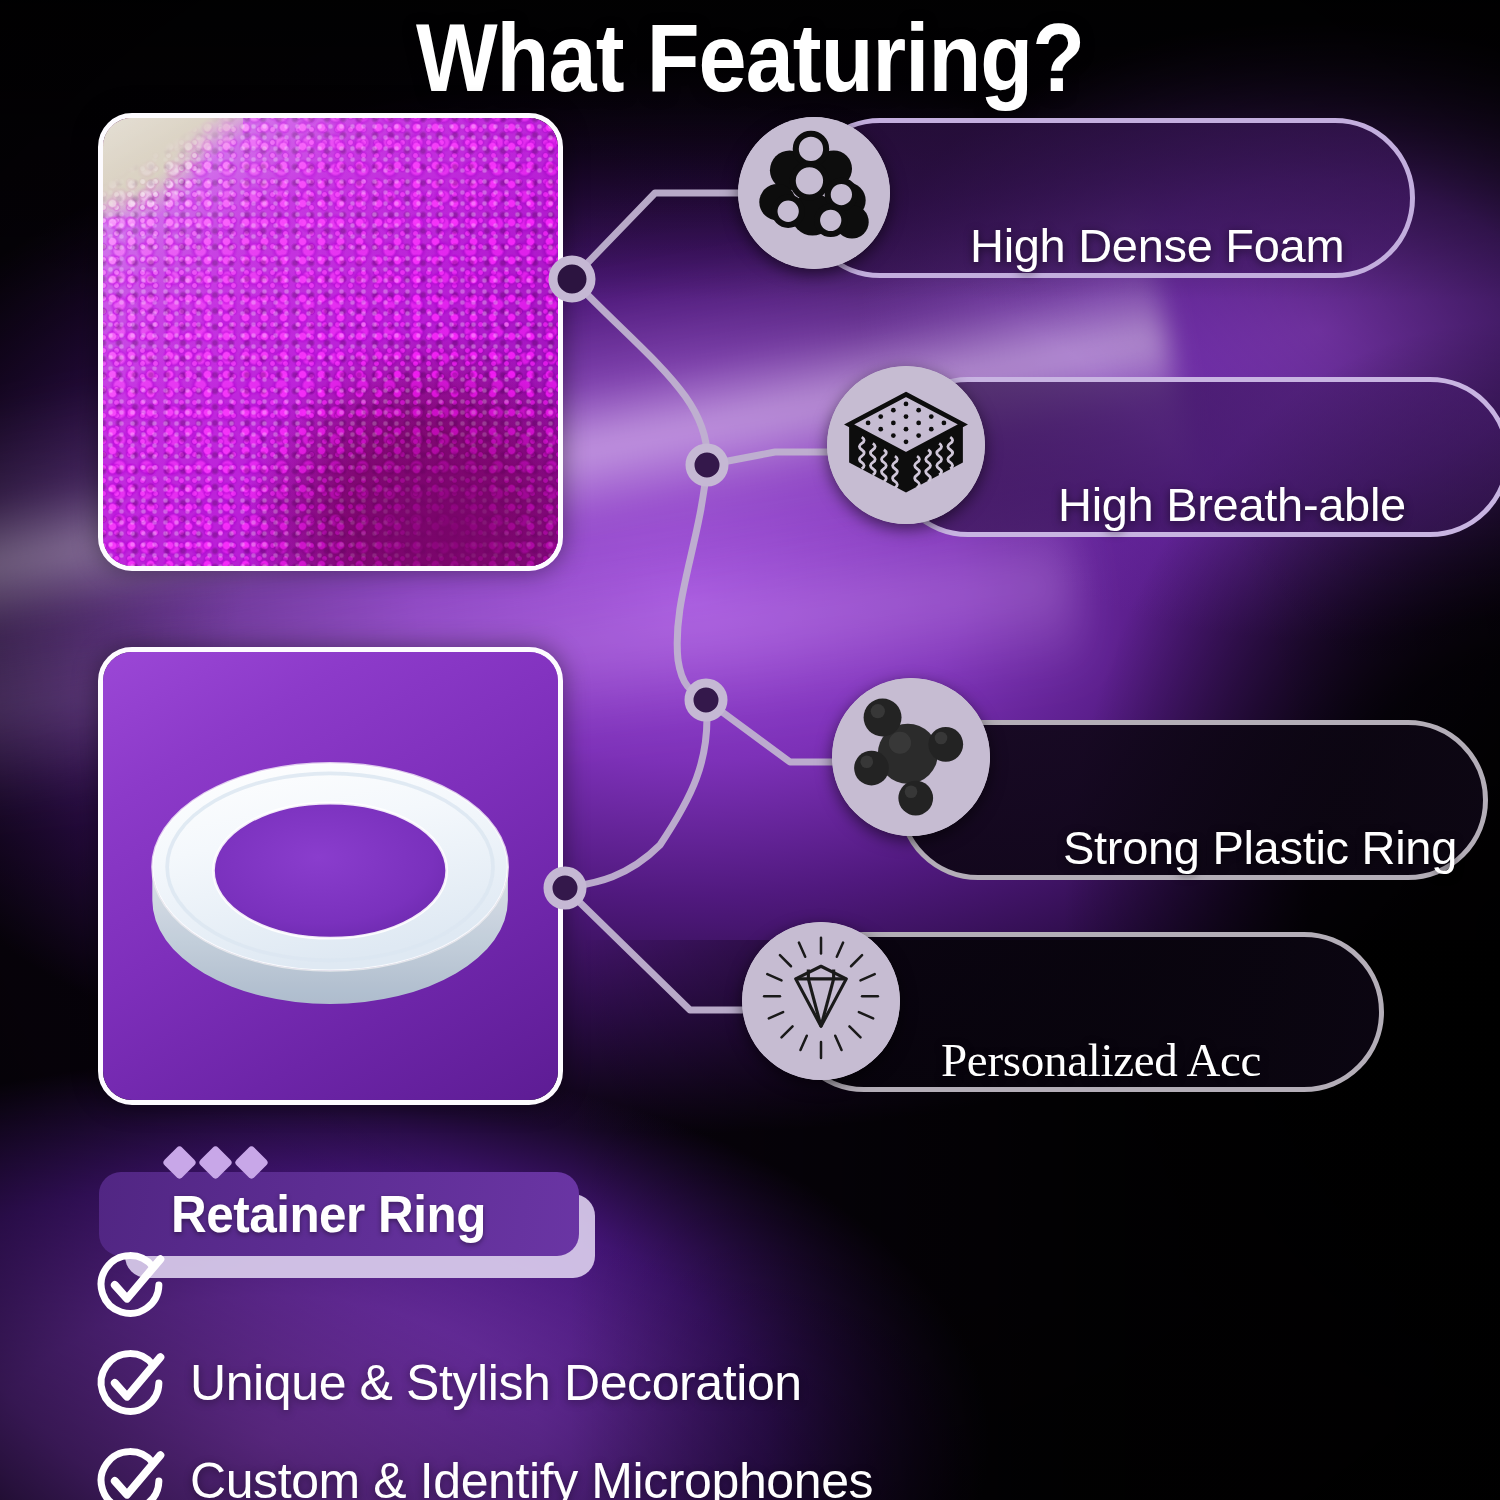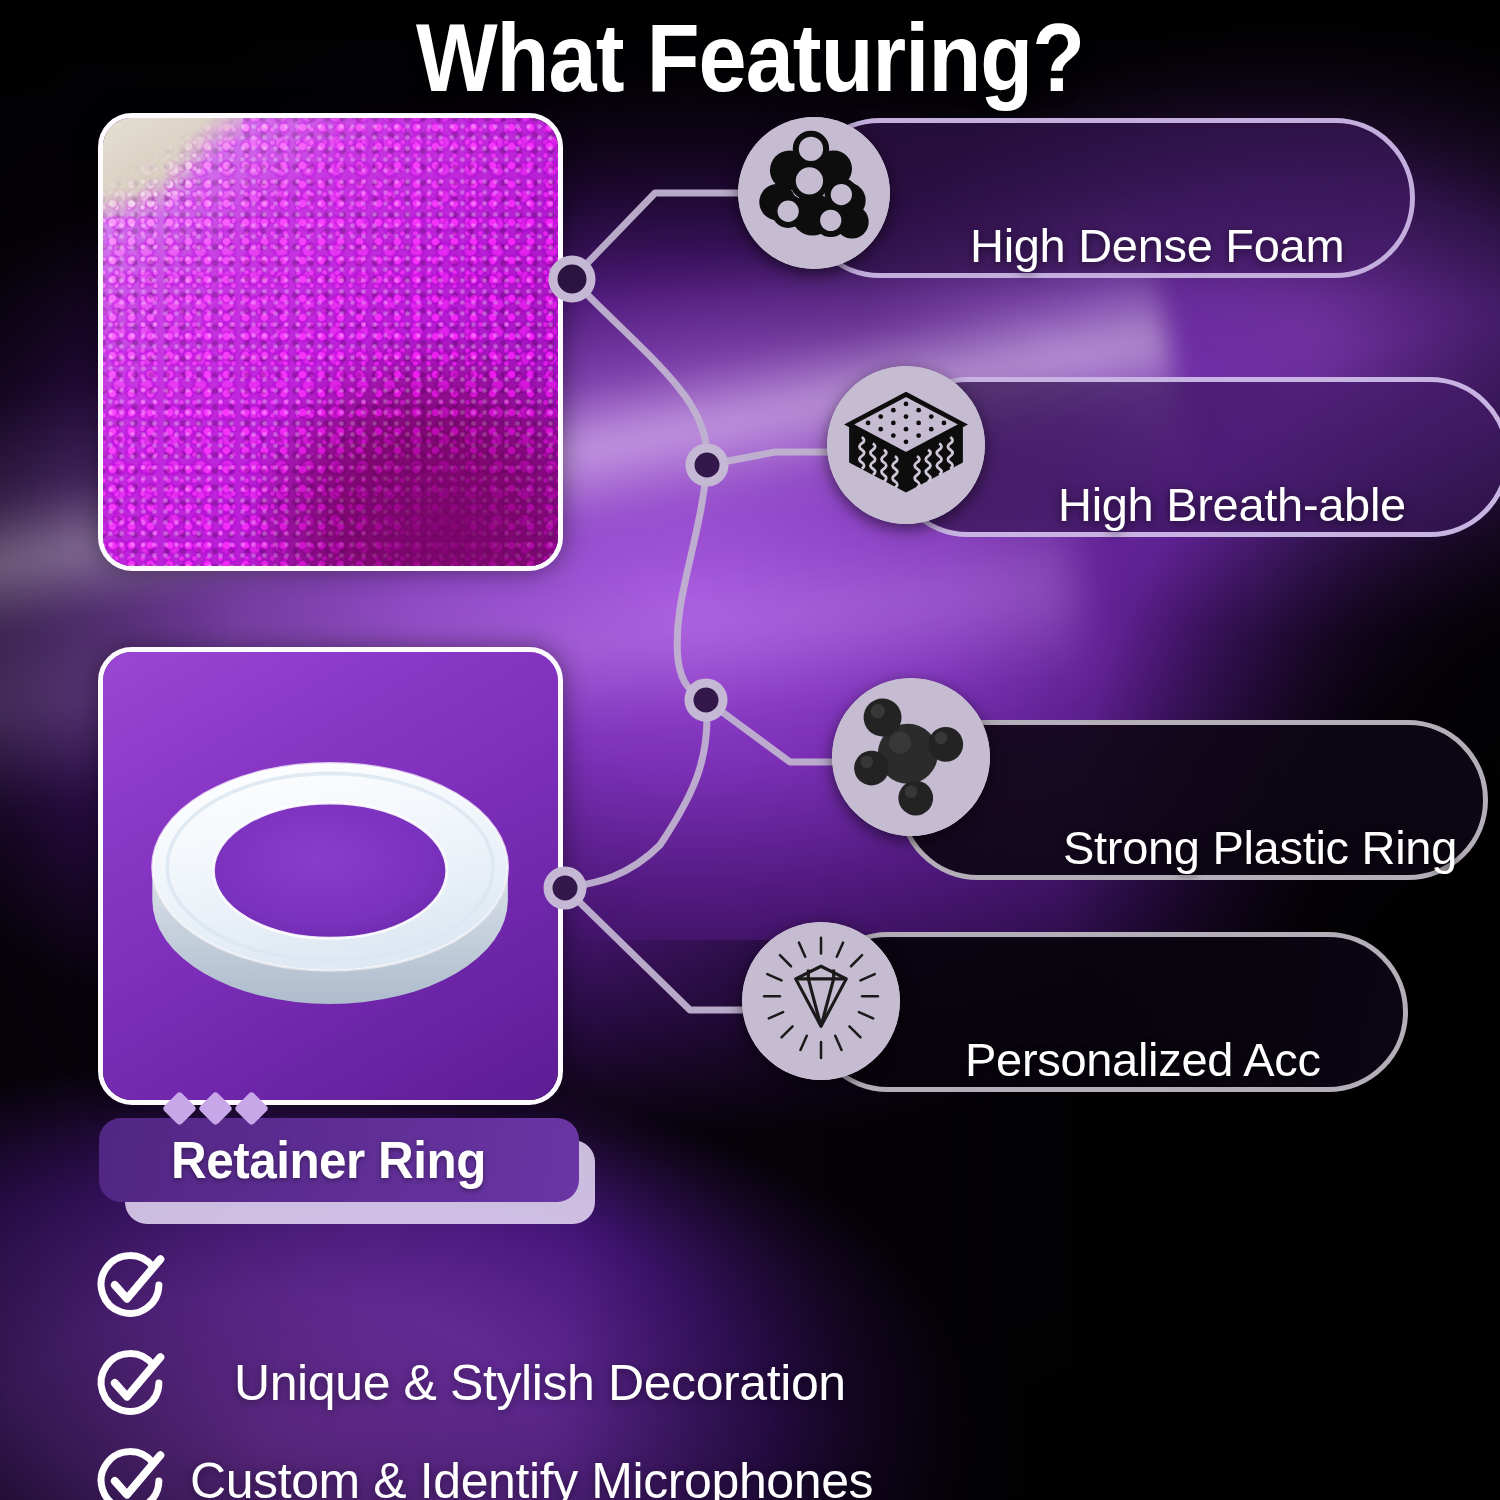--- a/index.html
+++ b/index.html
@@ -83,21 +83,21 @@
   
   #connectors{position:absolute;left:0;top:0;width:1500px;height:1500px;}
   .pill{position:absolute;border-radius:999px;display:flex;align-items:flex-end;}
   .pill-label{color:#fff;font-size:47px;font-weight:400;letter-spacing:-.3px;white-space:nowrap;
     text-shadow:0 2px 9px rgba(0,0,0,.6);}
   .fico{position:absolute;border-radius:50%;background:#c6bcd2;
     display:flex;align-items:center;justify-content:center;
     box-shadow:0 5px 16px rgba(0,0,0,.55);overflow:hidden;}
 
   
-  #banner-wrap{position:absolute;left:99px;top:1118px;width:500px;height:108px;}
+  #banner-wrap{position:absolute;left:99px;top:1172px;width:500px;height:108px;}
   .banner-shadow{position:absolute;left:26px;top:22px;width:470px;height:84px;
     border-radius:22px;background:#ddd0ee;opacity:.9;}
   .banner{position:absolute;left:0;top:0;width:480px;height:84px;border-radius:22px;
     background:linear-gradient(100deg,#512683 0%,#5d2d93 45%,#6a35a4 100%);
     display:flex;align-items:center;}
   .banner-text{color:#fff;font-size:52px;font-weight:700;letter-spacing:-.5px;
     margin-left:72px;transform:scaleX(.95);transform-origin:left;
     text-shadow:0 2px 6px rgba(0,0,0,.4);}
   .diamonds{position:absolute;left:68px;top:-22px;display:flex;gap:11px;}
   .dmd{width:25px;height:25px;background:#c8a7e8;transform:rotate(45deg);border-radius:4px;}
@@ -293,23 +293,23 @@
       <circle cx="29" cy="21" r="4.5" fill="#3c3c3c" opacity=".8"></circle>
       <circle cx="72" cy="42" r="11" fill="#232323"></circle>
       <circle cx="69" cy="38" r="4" fill="#3c3c3c" opacity=".8"></circle>
       <circle cx="25" cy="57" r="11" fill="#232323"></circle>
       <circle cx="22" cy="53" r="4" fill="#3c3c3c" opacity=".8"></circle>
       <circle cx="53" cy="76" r="11" fill="#232323"></circle>
       <circle cx="50" cy="72" r="4" fill="#3c3c3c" opacity=".8"></circle>
     </svg>
   </div>
 
-  <div class="pill" style="left:808px;top:932px;width:590px;height:150px;
+  <div class="pill" style="left:784px;top:932px;width:590px;height:150px;
               background:linear-gradient(100deg,rgba(6,3,10,.88) 0%,rgba(10,5,16,.84) 60%,rgba(14,7,22,.8) 100%);
-              border:5px solid #b4aeb8;">
+              border:5px solid #b4aeb8;font-family:Liberation Serif, serif;">
     <span class="pill-label" style="margin-left:152px;">Personalized Acc</span>
   </div>
   <div class="fico" style="left:742px;top:922px;width:158px;height:158px;">
     <svg viewBox="0 0 100 100" width="100%" height="100%">
       <circle cx="50" cy="50" r="50" fill="#c6bcd2"></circle>
       <g stroke="#1a1a1a" stroke-width="1.6" stroke-linecap="round">
         <line x1="50" y1="10" x2="50" y2="20"></line>
         <line x1="36" y1="13" x2="40" y2="22"></line>
         <line x1="64" y1="13" x2="60" y2="22"></line>
         <line x1="24" y1="21" x2="31" y2="28"></line>
@@ -349,21 +349,21 @@
     </div>
   </div>
 
   <div class="check-row" style="top:1247px;">
     <svg width="76" height="76" viewBox="0 0 50 50">
       <path d="M40,13 A19,19 0 1 0 44,25" fill="none" stroke="#ffffff" stroke-width="4.6" stroke-linecap="round"></path>
       <path d="M15,25 L23,34 L45,8" fill="none" stroke="#ffffff" stroke-width="5.2" stroke-linecap="round" stroke-linejoin="round"></path>
     </svg>
   </div>
 
-  <div class="check-row" style="top:1345px;gap:44px;">
+  <div class="check-row" style="top:1345px;">
     <svg width="76" height="76" viewBox="0 0 50 50">
       <path d="M40,13 A19,19 0 1 0 44,25" fill="none" stroke="#ffffff" stroke-width="4.6" stroke-linecap="round"></path>
       <path d="M15,25 L23,34 L45,8" fill="none" stroke="#ffffff" stroke-width="5.2" stroke-linecap="round" stroke-linejoin="round"></path>
     </svg>
     <span class="check-label">Unique &amp; Stylish Decoration</span>
   </div>
 
   <div class="check-row" style="top:1443px;">
     <svg width="76" height="76" viewBox="0 0 50 50">
       <path d="M40,13 A19,19 0 1 0 44,25" fill="none" stroke="#ffffff" stroke-width="4.6" stroke-linecap="round"></path>

